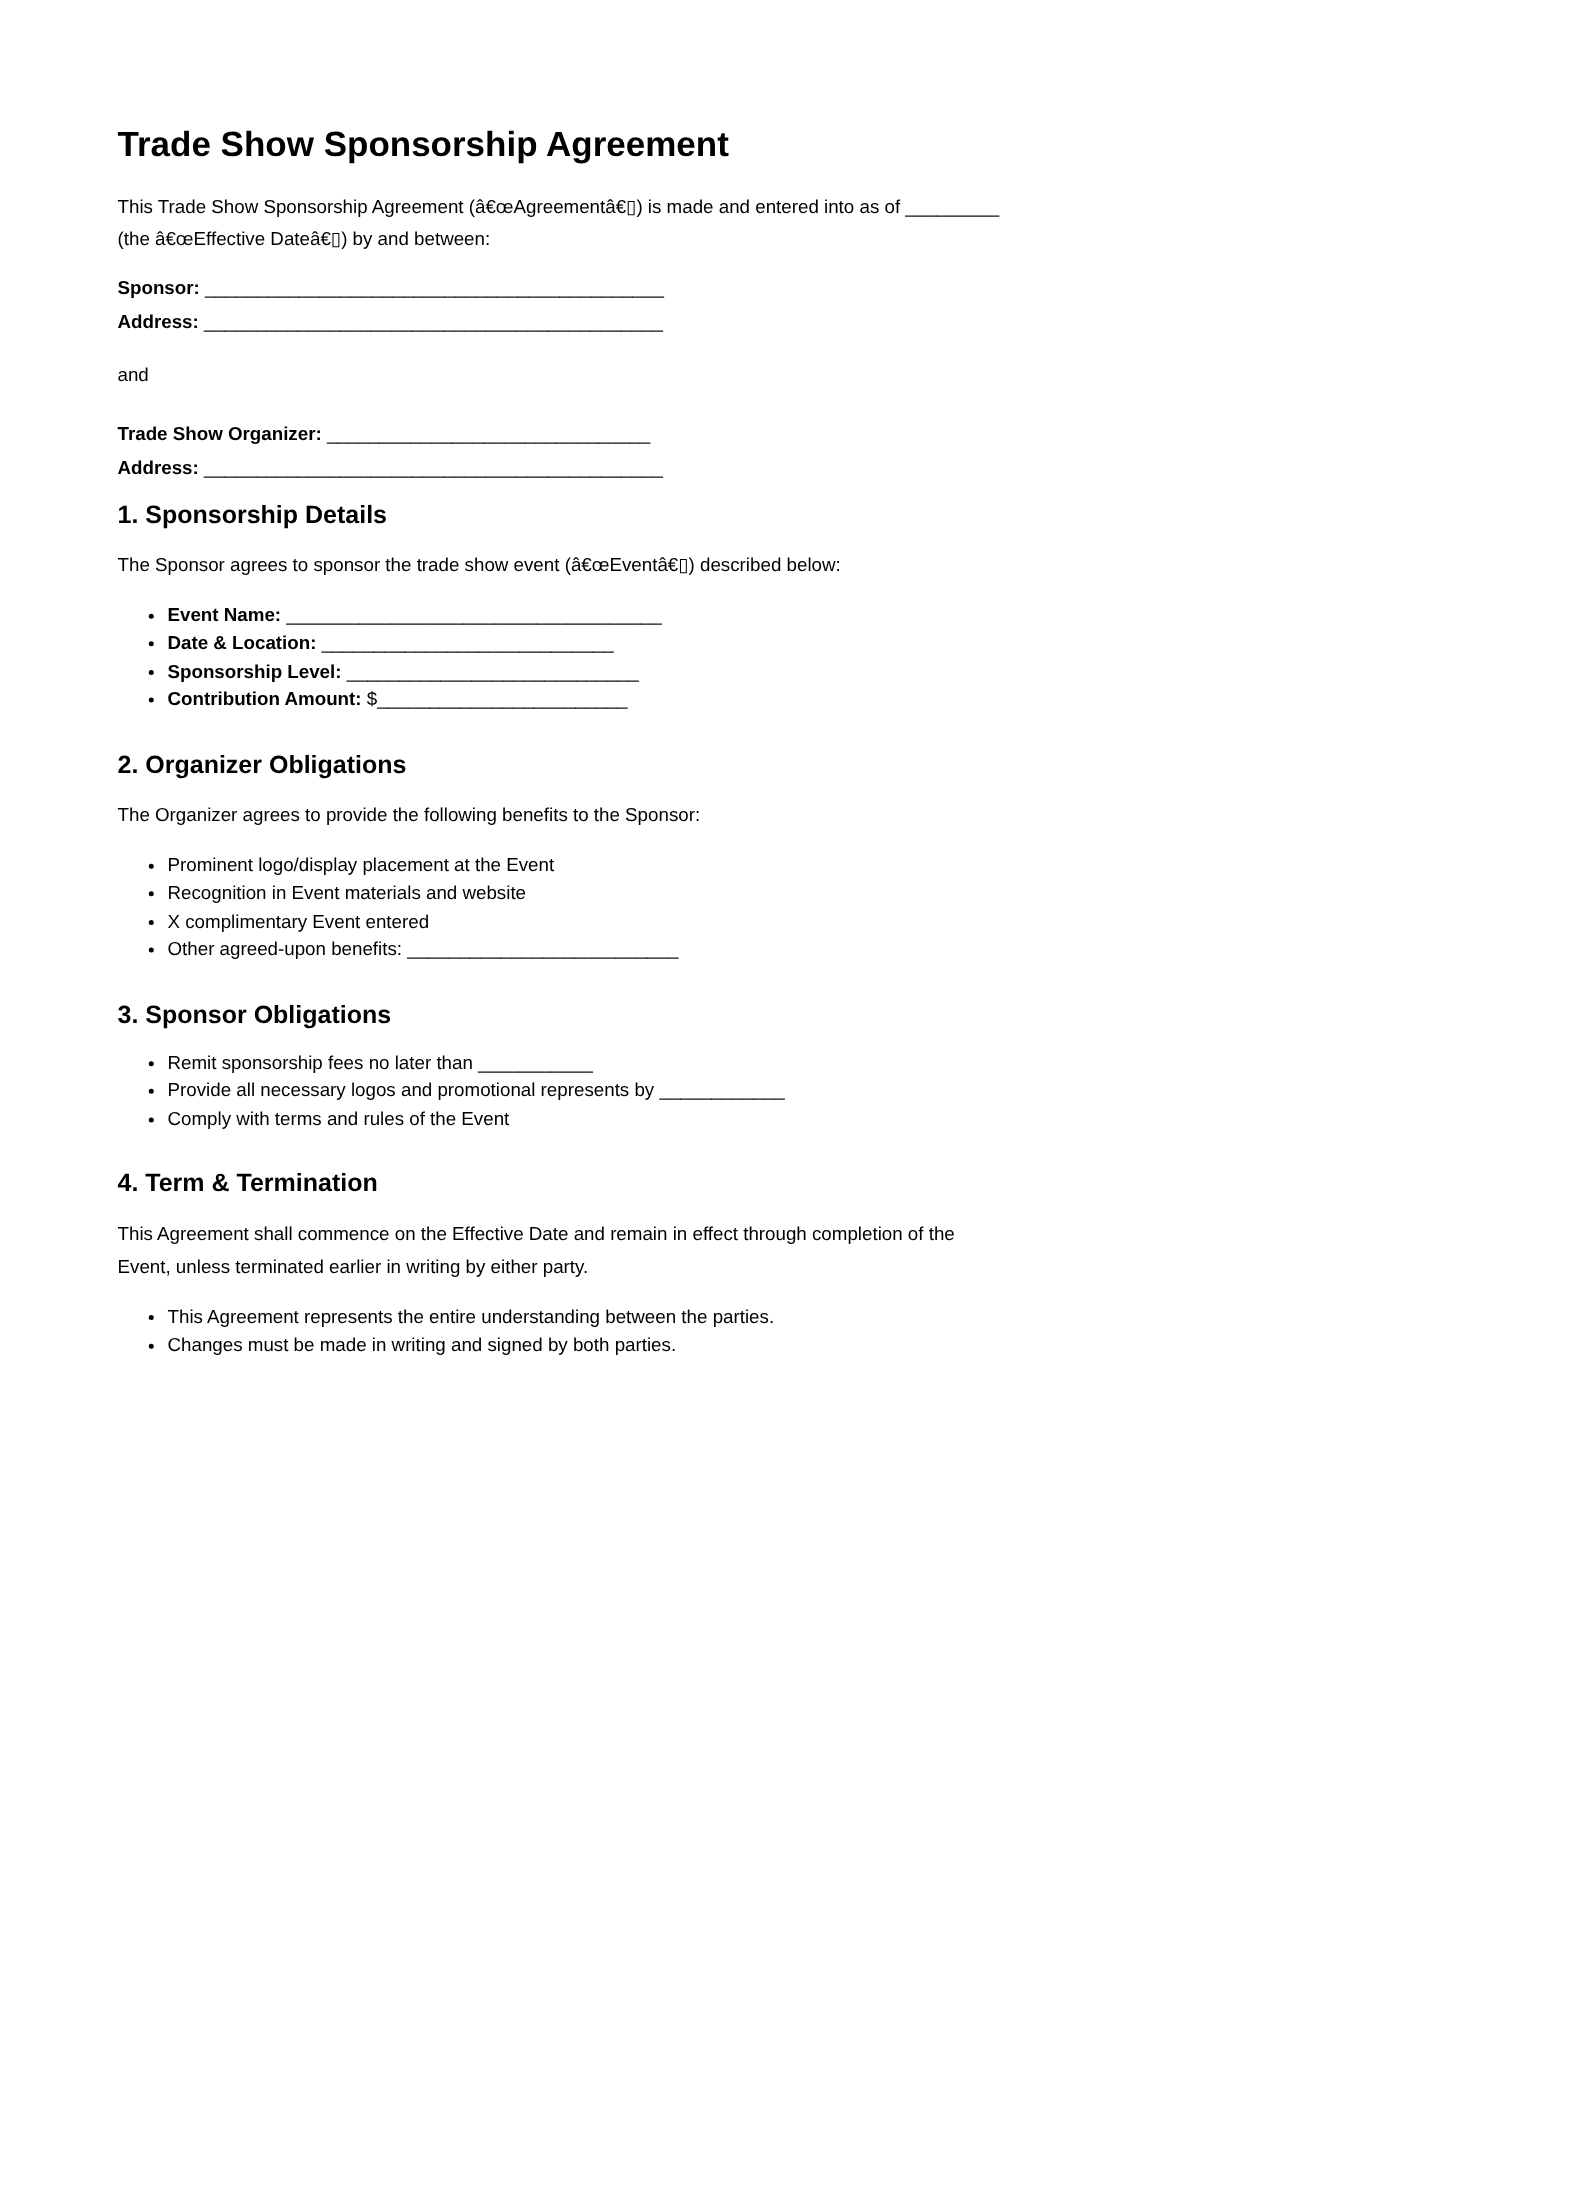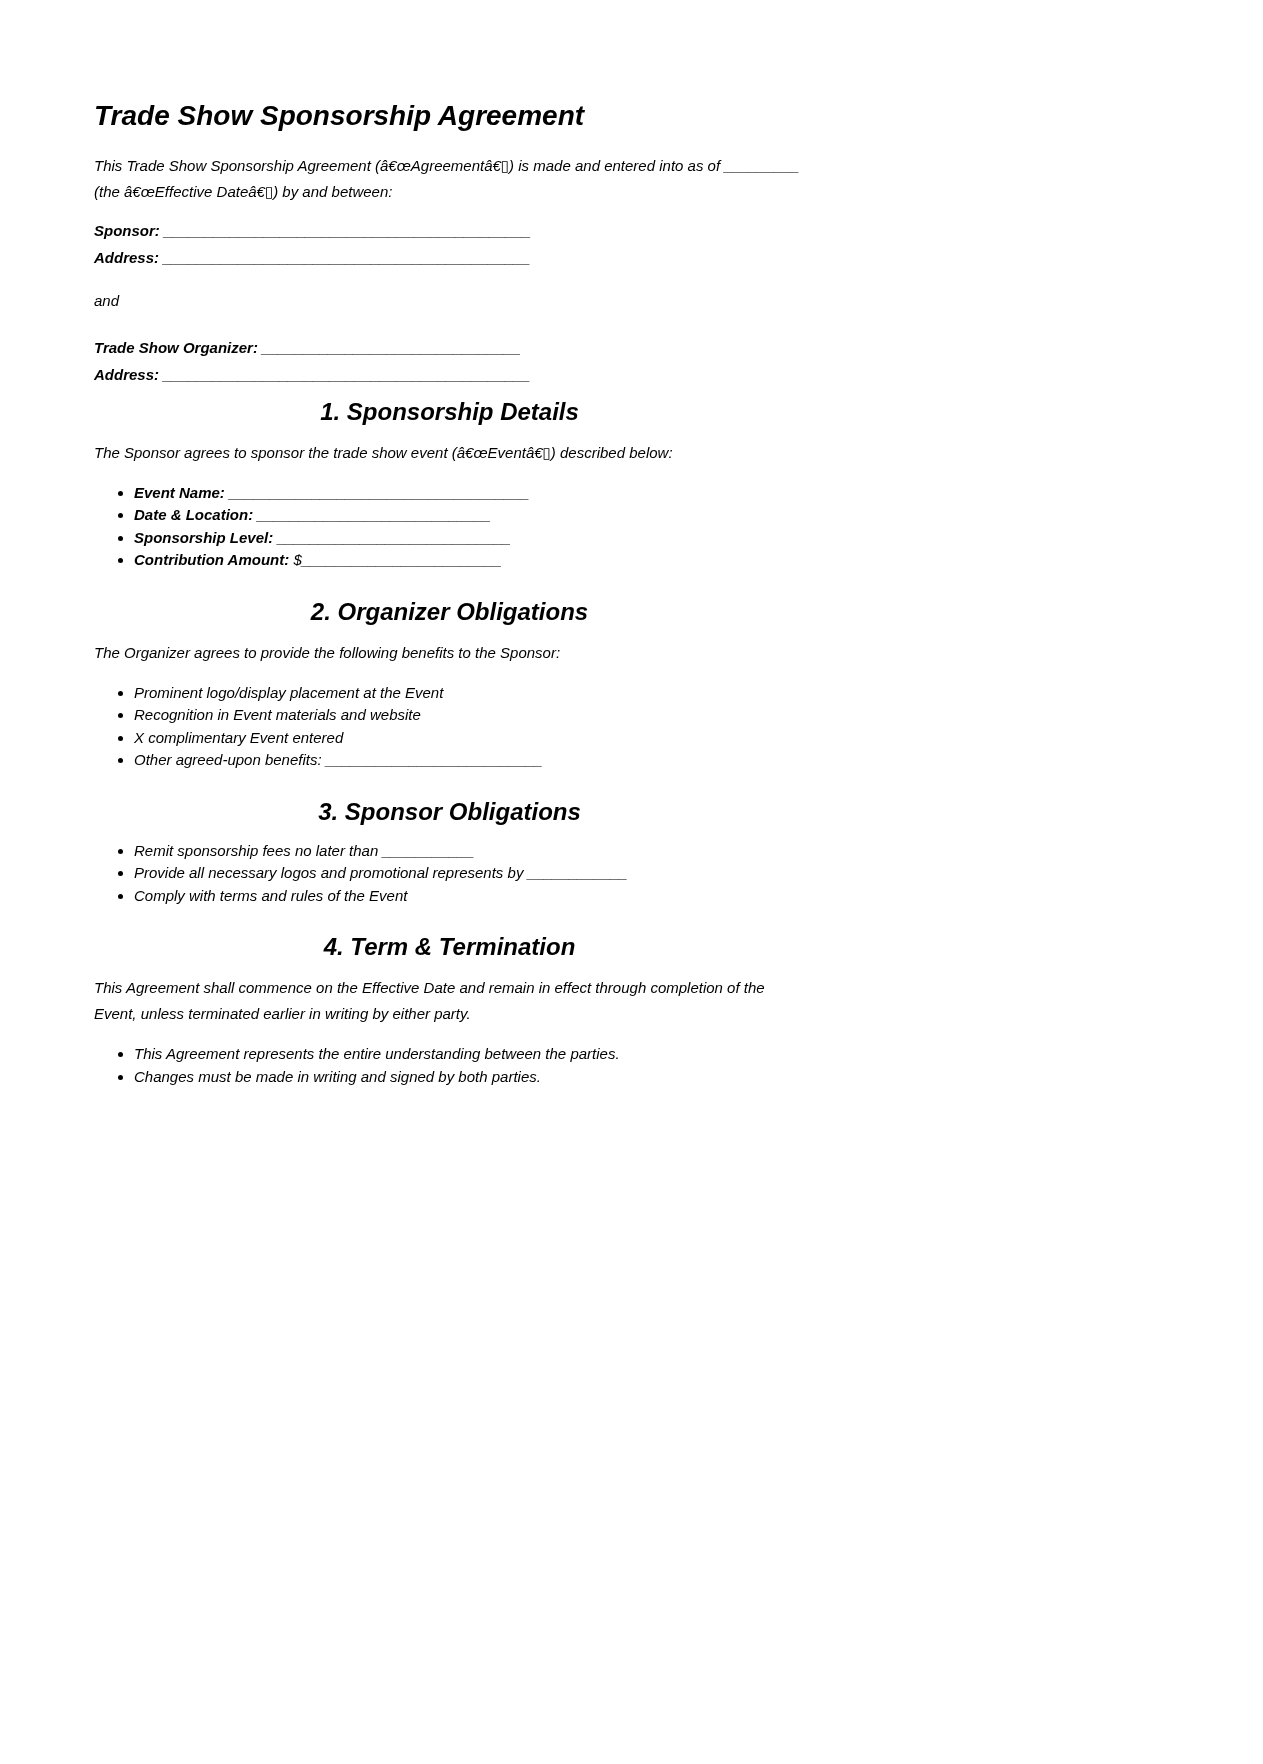--- a/index.html
+++ b/index.html
@@ -7,40 +7,38 @@
     font-family: "Liberation Sans", "DejaVu Sans", sans-serif;
     font-size: 15px;
     color: #000000;
   }
   .page {
     width: 1054px;
     height: 1764px;
     background: #ffffff;
     overflow: hidden;
     position: relative;
-    font-style: italic;
   }
   .doc {
     box-sizing: border-box;
     height: 1170px;
     overflow: hidden;
     padding: 99px 249px 0 94px;
   }
   h1 {
     font-size: 28px;
     line-height: 1.2;
     font-weight: 700;
     margin: 0 0 20px 0;
   }
   h2 {
-    font-size: 24px;
+    font-size: 20px;
     line-height: 24px;
     font-weight: 700;
     margin: 28px 0 16px 0;
-    text-align: center;
   }
   h2.first { margin-top: 12px; }
   p.body-par {
     line-height: 26px;
     margin: 0 0 12px 0;
   }
   p.section-intro {
     line-height: 26px;
     margin: 16px 0;
   }

